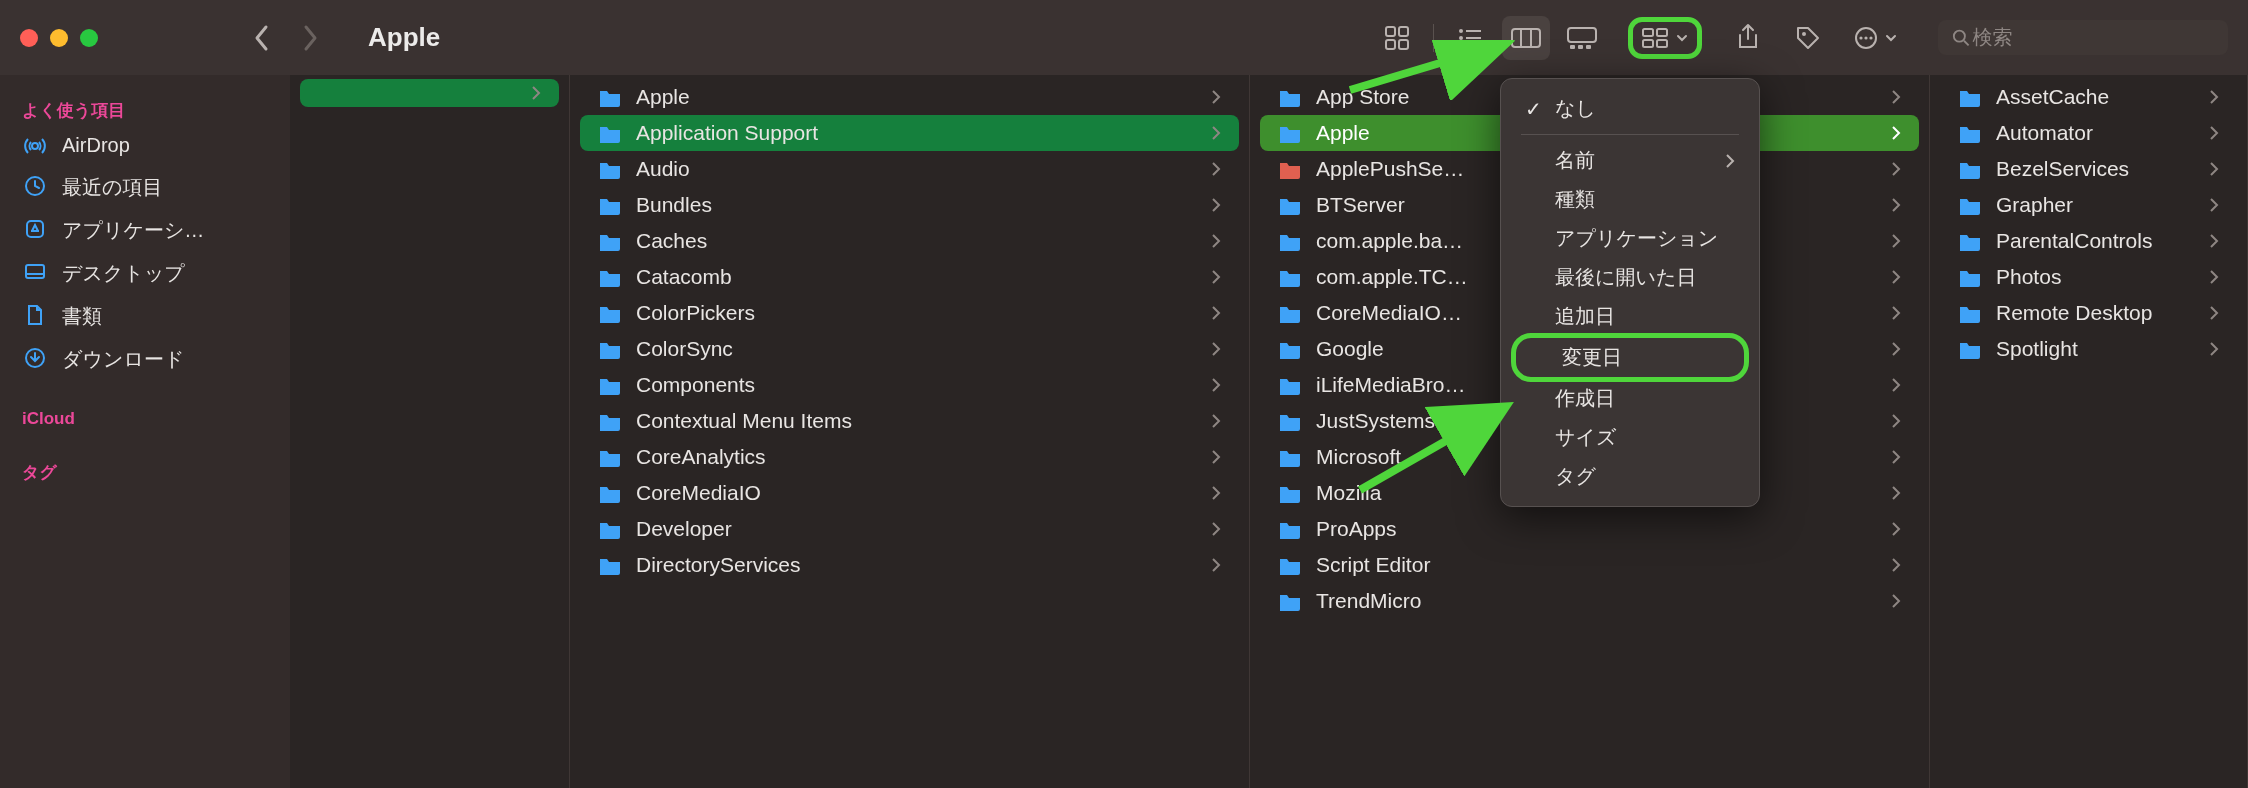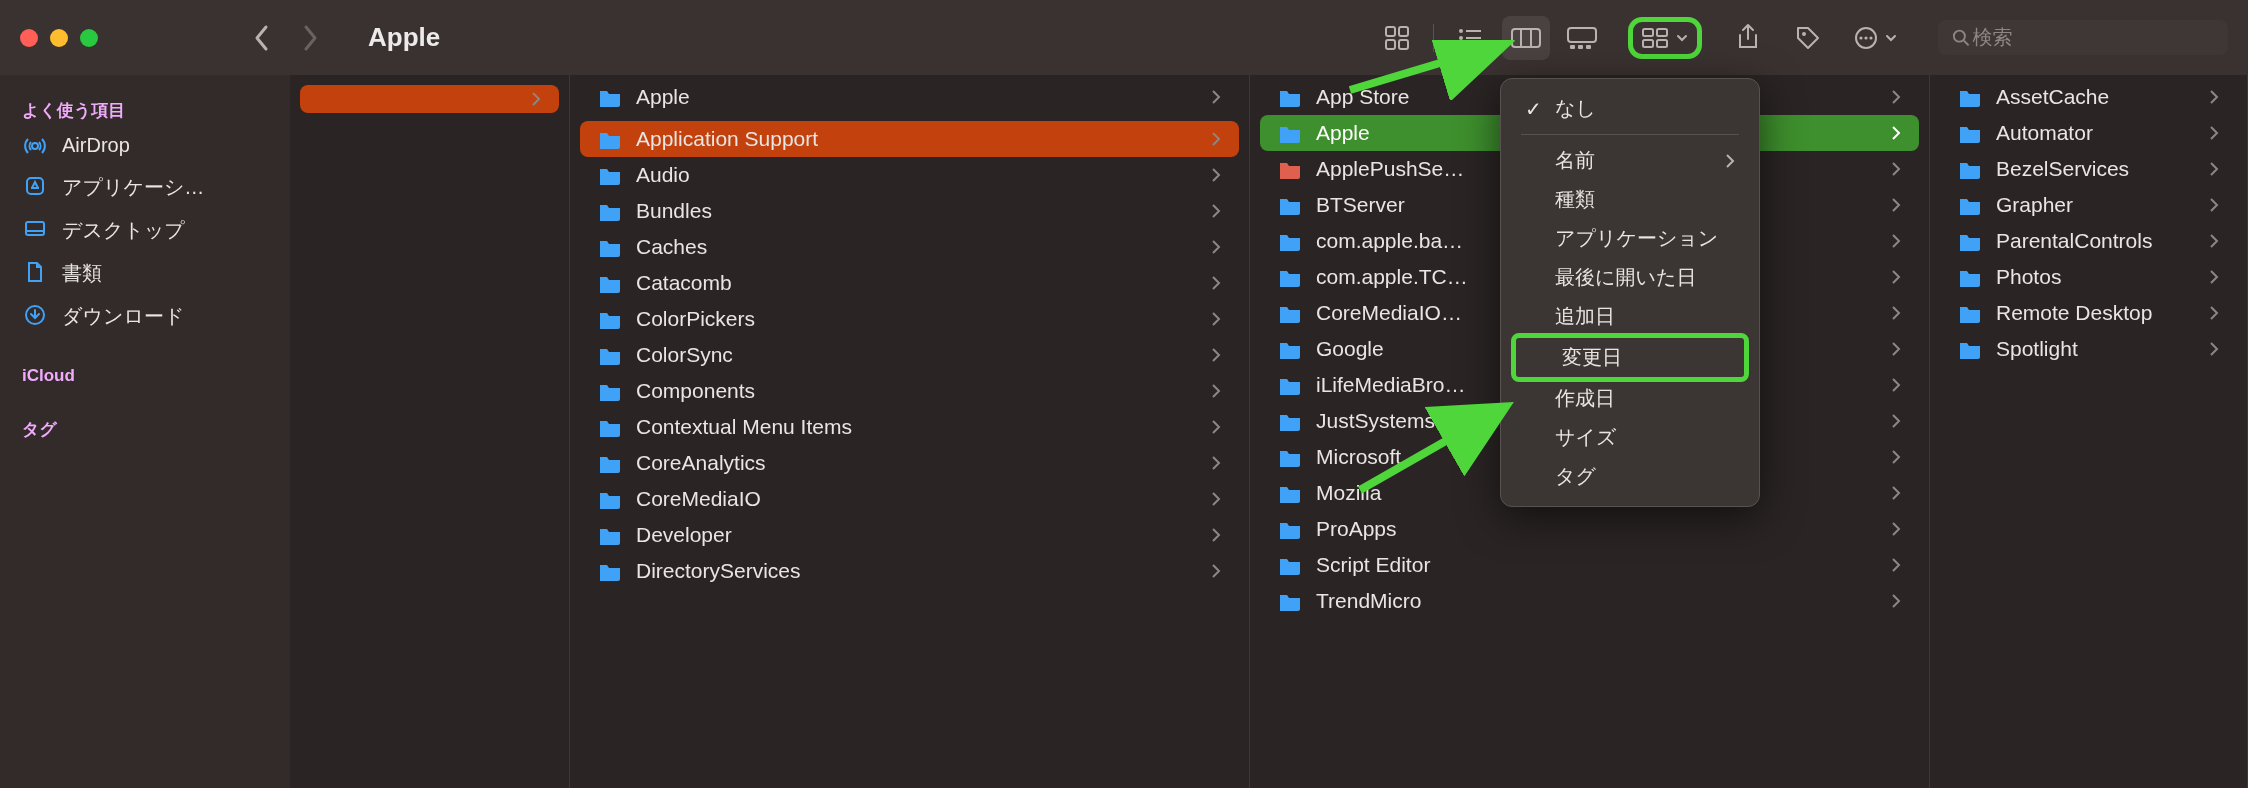--- a/index.html
+++ b/index.html
@@ -70,21 +70,21 @@
     display: flex;
     height: calc(100% - 75px);
   }
   .sidebar {
     width: 290px;
     background: #332b2a;
     padding: 16px 10px;
     font-size: 20px;
   }
   .sb-section-title {
-    color: #f0abfc; font-size: 17px; font-weight: 600;
+    color: #ec4899; font-size: 17px; font-weight: 600;
     padding: 8px 12px 4px;
   }
   .sb-item {
     display:flex; align-items:flex-start; gap:14px;
     padding: 8px 12px; border-radius:8px; color:#e8e5e3;
   }
   .sb-item .icon { width:26px; display:flex; justify-content:center; color:#3fa2f7;}
   .sb-item.app .icon { color:#3fa2f7; }
   .sb-item.clock .icon { color:#3fa2f7; }
 
@@ -103,21 +103,21 @@
   .col2 { width: 680px; }
   .col3 { flex: 1; }
   .row {
     display:flex; align-items:center; gap:14px;
     padding: 6px 18px; border-radius:8px; margin: 0 10px;
     font-size: 21px;
     white-space: nowrap;
   }
   .row .folder-icon { color:#3fa2f7; flex-shrink:0; }
   .row .chev { margin-left:auto; color:#8e8683; }
-  .row.selected-out { background:#c2410c;margin-top:6px; }
+  .row.selected-out { background:#15803d; }
   .row.selected-active { background:#3e8f2d; color:#fff; }
   .row.selected-active .chev { color:#fff; }
 
   
   .dropdown {
     position: absolute;
     top: 78px; left: 1500px;
     width: 260px;
     background: #3b3534;
     border: 1px solid #575150;
@@ -129,21 +129,21 @@
   }
   .menu-item {
     display:flex; align-items:center; gap:10px;
     padding: 6px 16px; border-radius:6px;
     position: relative;
   }
   .menu-item .check { width:20px; color:#e8e5e3; }
   .menu-item .sub { margin-left:auto; color:#b9b2af; }
   .menu-sep { height:1px; background:#575150; margin:6px 12px; }
   .menu-item.highlighted {
-    border: 5px solid #4fd63b; border-radius: 8px;
+    border: 5px solid #4fd63b; border-radius: 20px;
     margin: -3px 2px;
   }
 
   
   .arrow {
     position:absolute; pointer-events:none; z-index: 60;
   }
 
   svg { display:block; }
 </style>
@@ -261,20 +261,29 @@
     <div class="sb-section-title">よく使う項目</div>
 
     <div class="sb-item">
       <span class="icon">
           <svg width="24" height="24" viewBox="0 0 24 24">
             <circle cx="12" cy="12" r="3" stroke="currentColor" stroke-width="2" fill="none"></circle>
             <path d="M5 19 a10 10 0 0 1 0-14 M19 5 a10 10 0 0 1 0 14 M8 16 a6 6 0 0 1 0-8 M16 8 a6 6 0 0 1 0 8" stroke="currentColor" stroke-width="2" fill="none"></path>
           </svg>
         </span>
       <span>AirDrop</span>
+    </div>
+    <div class="sb-item clock">
+      <span class="icon">
+          <svg width="24" height="24" viewBox="0 0 24 24">
+            <circle cx="12" cy="12" r="9" stroke="currentColor" stroke-width="2" fill="none"></circle>
+            <path d="M12 7 v5 l4 2" stroke="currentColor" stroke-width="2" fill="none" stroke-linecap="round"></path>
+          </svg>
+        </span>
+      <span>最近の項目</span>
     </div>
     <div class="sb-item app">
       <span class="icon">
           <svg width="24" height="24" viewBox="0 0 24 24">
             <rect x="4" y="4" width="16" height="16" rx="4" stroke="currentColor" stroke-width="2" fill="none"></rect>
             <path d="M12 6 l2 4 h4 l-3 3 1 5 -4 -3 -4 3 1 -5 -3 -3 h4 z" fill="currentColor" opacity=".0"></path>
             <path d="M9 14 l3 -6 3 6 M8 14 h8" stroke="currentColor" stroke-width="2" fill="none"></path>
           </svg>
         </span>
       <span>アプリケーシ…</span>

